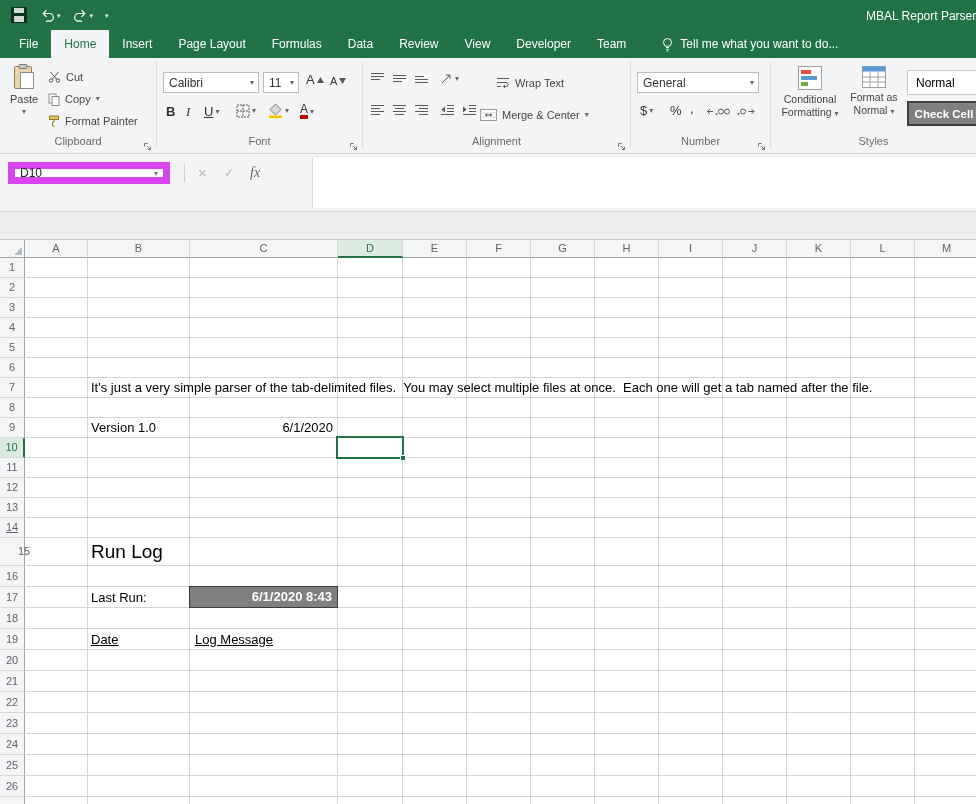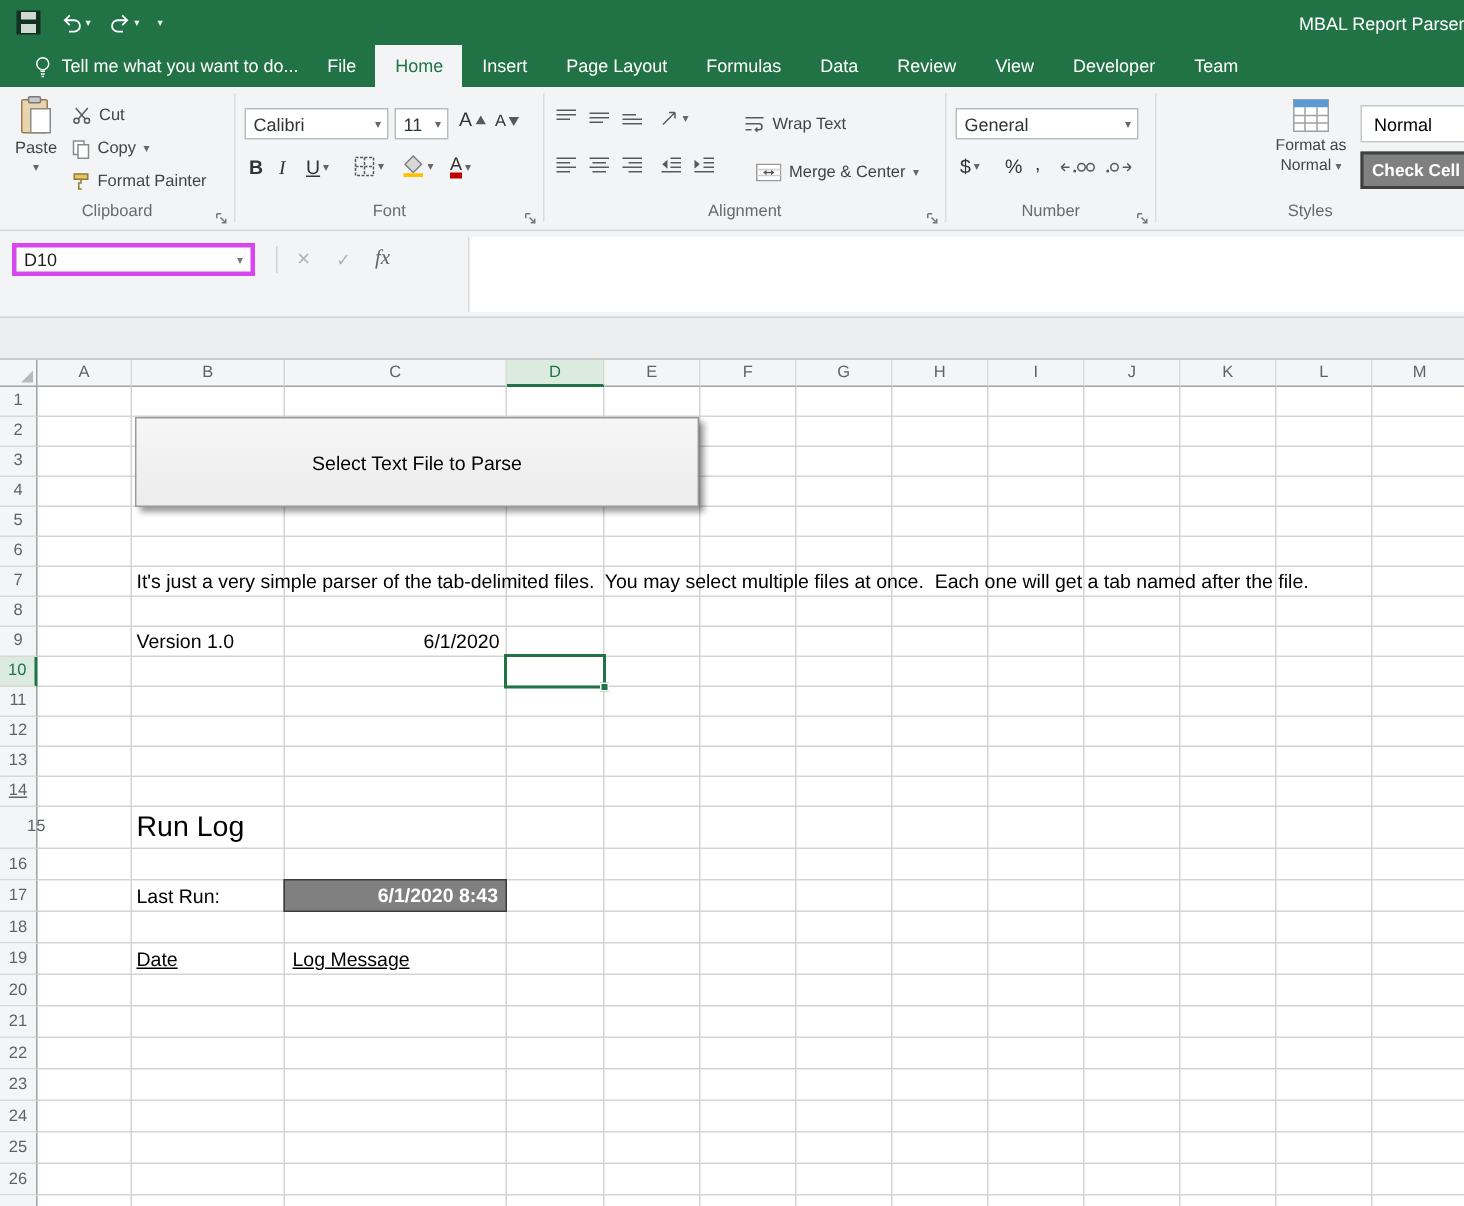--- a/index.html
+++ b/index.html
@@ -37,21 +37,21 @@
   .ucolor{display:inline-block;border-bottom:4px solid #c00000;line-height:11px;font-size:12px;color:#333}
   .bold-b{font-weight:bold;font-size:13px;color:#333}
   .ital-i{font-style:italic;font-family:"Liberation Serif",serif;font-size:13px;color:#333}
   .und-u{text-decoration:underline;font-size:13px;color:#333}
   .gallery-item{position:absolute;height:25px;display:flex;align-items:center;cursor:pointer}
   #style-normal{background:#fff;border:1px solid #c3c7cb;font-size:12px;color:#000;padding-left:8px}
   #style-checkcell{background:#808080;border:2px solid #404040;font-size:11.5px;font-weight:bold;color:#fff;justify-content:center}
 
   
   #formulabar{position:absolute;top:154px;left:0;width:100%;height:58px;background:#f3f4f6;border-bottom:1px solid #d0d2d4}
-  #namebox{position:absolute;left:8px;top:8px;width:162px;height:22px;background:#fff;border:3px solid #d946ef;display:flex;align-items:center;padding:0 5px;font-size:12px;color:#222;cursor:pointer}
+  #namebox{position:absolute;left:8px;top:8px;width:162px;height:22px;background:#fff;border:7px solid #d946ef;display:flex;align-items:center;padding:0 5px;font-size:12px;color:#222;cursor:pointer}
   .nb-caret{margin-left:auto;font-size:8px;color:#777}
   .fb-sep{position:absolute;width:1px;background:#d0d2d4}
   #fb-cancel{position:absolute;left:198px;top:11px;color:#b4b4b4;font-size:15px;line-height:1;cursor:pointer}
   #fb-enter{position:absolute;left:224px;top:13px;color:#b4b4b4;font-size:12px;line-height:1;cursor:pointer}
   #fb-fx{position:absolute;left:250px;top:11px;font-family:"Liberation Serif",serif;font-style:italic;font-size:14px;color:#5f6368;cursor:pointer}
   #formula-input{position:absolute;left:312px;top:4px;right:0;height:50px;background:#fff;border-left:1px solid #d6d8da;font-size:12px;padding:3px 5px;cursor:text}
 
   #band{position:absolute;top:212px;left:0;width:100%;height:27px;background:#ecedef}
 
   
@@ -106,39 +106,39 @@
         <span class="qcaret">▾</span>
       </span>
       <span class="qbtn">
           <span class="qcaret">▾</span>
         </span>
     </div>
     <div id="title-text">MBAL Report Parser</div>
   </div>
 
   <div id="tabbar">
-    <div id="tellme">
-      <svg width="13" height="15" viewBox="0 0 13 15">
-          <circle cx="6.5" cy="5.5" r="4" fill="none" stroke="#fff"></circle>
-          <path d="M5 10.5h3M5.2 12.3h2.6M5.6 14h1.8" stroke="#fff" fill="none"></path>
-        </svg>
-      <span>Tell me what you want to do...</span>
-    </div>
     <div id="tabs">
         <div class="tab">File</div>
         <div class="tab active">Home</div>
         <div class="tab">Insert</div>
         <div class="tab">Page Layout</div>
         <div class="tab">Formulas</div>
         <div class="tab">Data</div>
         <div class="tab">Review</div>
         <div class="tab">View</div>
         <div class="tab">Developer</div>
         <div class="tab">Team</div>
       </div>
+    <div id="tellme">
+      <svg width="13" height="15" viewBox="0 0 13 15">
+          <circle cx="6.5" cy="5.5" r="4" fill="none" stroke="#fff"></circle>
+          <path d="M5 10.5h3M5.2 12.3h2.6M5.6 14h1.8" stroke="#fff" fill="none"></path>
+        </svg>
+      <span>Tell me what you want to do...</span>
+    </div>
   </div>
 
   <div id="ribbon">
 
     <div class="bigbtn" style="left:4px;top:6px;width:40px">
       <svg width="22" height="26" viewBox="0 0 22 26">
           <rect x="1.5" y="2.5" width="17" height="22" rx="1" fill="#e8d5ae" stroke="#9a7b4f"></rect>
           <rect x="6" y="0.5" width="8" height="4" rx="1" fill="#c8c8c8" stroke="#7a7a7a"></rect>
           <rect x="7.5" y="8.5" width="13" height="16" fill="#fff" stroke="#8a8a8a"></rect>
         </svg>
@@ -304,21 +304,21 @@
         </svg>
     </div>
     <div class="icbtn" style="left:462px;top:46px">
       <svg width="15" height="12">
           <g stroke="#595959">
             <path d="M7 1.5h7M7 4.5h7M7 7.5h7M1 10.5h13"></path>
           </g>
           <path d="M1 2.5v6L4.5 5.5z" fill="#595959"></path>
         </svg>
     </div>
-    <div class="smbtn" style="left:504px;top:48px">
+    <div class="smbtn" style="left:480px;top:48px">
       <svg width="17" height="12">
           <rect x="0.5" y="0.5" width="16" height="11" fill="#fff" stroke="#9a9a9a"></rect>
           <path d="M0.5 4h16M0.5 8h16" stroke="#d0d0d0"></path>
           <path d="M5 6h7" stroke="#595959"></path>
           <path d="M5 6 7 4.2v3.6zM12 6 10 4.2v3.6z" fill="#595959"></path>
         </svg>
       <span>Merge &amp; Center</span>
       <span class="caret">▾</span>
     </div>
     <div class="glabel" style="left:363px;width:267px">Alignment</div>
@@ -361,20 +361,30 @@
     </div>
     <div class="glabel" style="left:631px;width:139px">Number</div>
     <div class="launcher" style="left:757px">
       <svg width="10" height="10">
           <path d="M1.5 1.5h3M1.5 1.5v3" stroke="#777" fill="none"></path>
           <path d="M4 4l3.5 3.5M7.5 4.8v2.7H4.8" stroke="#777" fill="none"></path>
         </svg>
     </div>
     <div class="gsep" style="left:770px"></div>
 
+    <div class="bigbtn" style="left:779px;top:8px;width:62px">
+      <svg width="24" height="24">
+          <rect x="0.5" y="0.5" width="23" height="23" fill="#fff" stroke="#a0a0a0"></rect>
+          <rect x="3" y="4" width="10" height="4" fill="#e74c3c"></rect>
+          <rect x="3" y="10" width="16" height="4" fill="#5b9bd5"></rect>
+          <rect x="3" y="16" width="7" height="4" fill="#70ad47"></rect>
+        </svg>
+      <span class="two-line">Conditional</span>
+      <span class="two-line" style="margin-top:-3px"><span>Formatting</span> <span class="caret">▾</span></span>
+    </div>
     <div class="bigbtn" style="left:845px;top:8px;width:58px">
       <svg width="24" height="22">
           <rect x="0.5" y="0.5" width="23" height="21" fill="#fff" stroke="#a0a0a0"></rect>
           <rect x="0.5" y="0.5" width="23" height="5" fill="#5b9bd5"></rect>
           <path d="M0.5 11h23M0.5 16h23M8 5.5v16M16 5.5v16" stroke="#a0a0a0"></path>
         </svg>
       <span class="two-line">Format as</span>
       <span class="two-line" style="margin-top:-3px"><span>Normal</span> <span class="caret">▾</span></span>
     </div>
     <div class="gallery-item" id="style-normal" style="left:907px;top:12px;width:74px">Normal</div>
@@ -431,21 +441,20 @@
         <div class="hline" style="top: 409px;"></div>
         <div class="hline" style="top: 430px;"></div>
         <div class="hline" style="top: 451px;"></div>
         <div class="hline" style="top: 472px;"></div>
         <div class="hline" style="top: 493px;"></div>
         <div class="hline" style="top: 514px;"></div>
         <div class="hline" style="top: 535px;"></div>
         <div class="hline" style="top: 556px;"></div>
       </div>
 
-    <div id="parse-button">Select Text File to Parse</div>
 
     <div class="cell-text" style="left:91px;top:138px">It's just a very simple parser of the tab-delimited files.  You may select multiple files at once.  Each one will get a tab named after the file.</div>
 
     <div class="cell-text" style="left:91px;top:178px">Version 1.0</div>
     <div id="version-date">6/1/2020</div>
 
     <div id="sel-cell">
       <div id="fill-handle"></div>
     </div>
 

